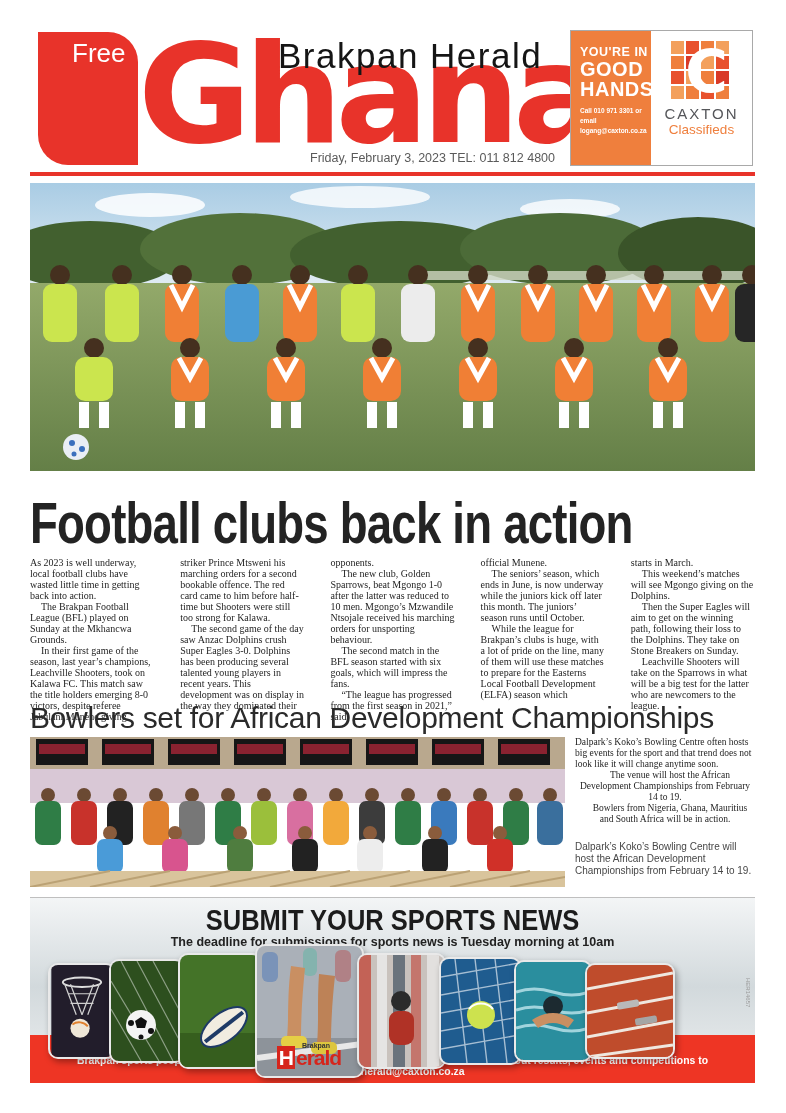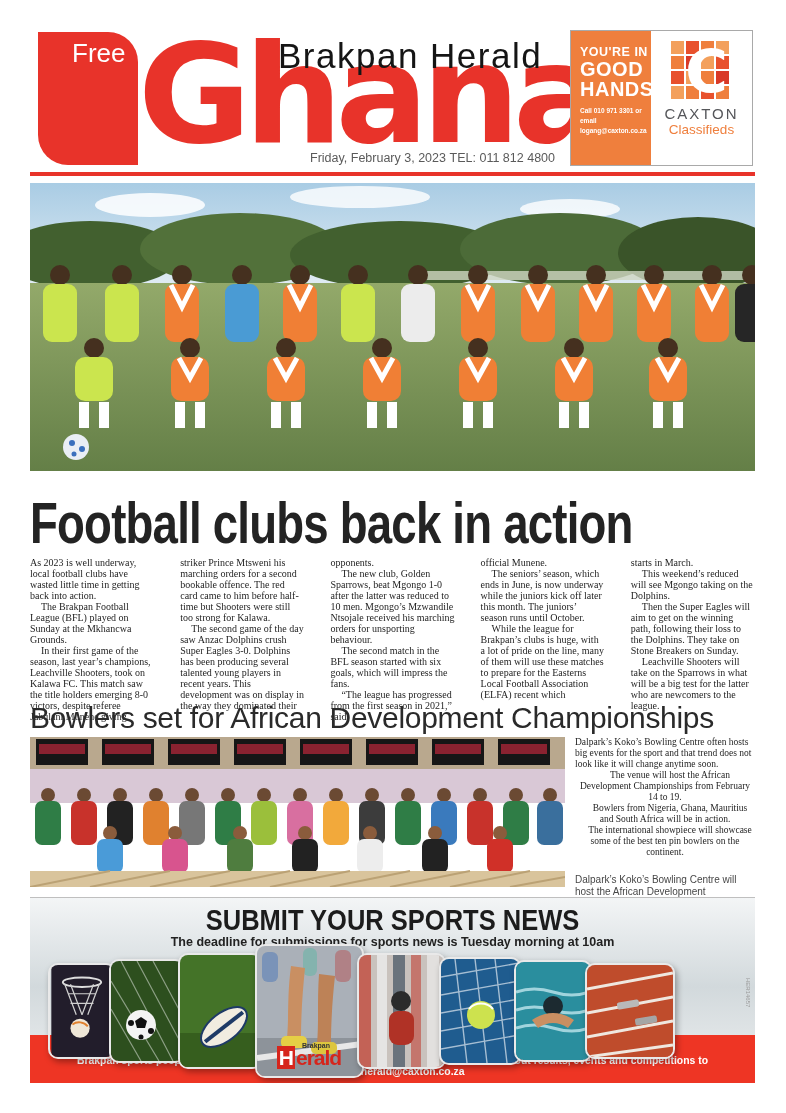--- a/index.html
+++ b/index.html
@@ -215,25 +215,25 @@
         </div>
     <div class="col">
           <p>opponents.</p>
           <p>The new club, Golden Sparrows, beat Mgongo 1-0 after the latter was reduced to 10 men. Mgongo’s Mzwandile Ntsojale received his marching orders for unsporting behaviour.</p>
           <p>The second match in the BFL season started with six goals, which will impress the fans.</p>
           <p>“The league has progressed from the first season in 2021,” said</p>
         </div>
     <div class="col">
           <p>official Munene.</p>
           <p>The seniors’ season, which ends in June, is now underway while the juniors kick off later this month. The juniors’ season runs until October.</p>
-          <p>While the league for Brakpan’s clubs is huge, with a lot of pride on the line, many of them will use these matches to prepare for the Easterns Local Football Association (ELFA) recent which</p>
+          <p>While the league for Brakpan’s clubs is huge, with a lot of pride on the line, many of them will use these matches to prepare for the Easterns Local Football Development (ELFA) season which</p>
         </div>
     <div class="col">
           <p>starts in March.</p>
-          <p>This weekend’s reduced will see Mgongo taking on the Dolphins.</p>
+          <p>This weekend’s matches will see Mgongo giving on the Dolphins.</p>
           <p>Then the Super Eagles will aim to get on the winning path, following their loss to the Dolphins. They take on Stone Breakers on Sunday.</p>
           <p>Leachville Shooters will take on the Sparrows in what will be a big test for the latter who are newcomers to the league.</p>
         </div>
   </div>
 
   <div class="headline-bowls">Bowlers set for African Development Championships</div>
 
   <div class="bowls-photo">
     <svg width="535" height="150" viewBox="0 0 535 150">
       <defs>
@@ -291,21 +291,20 @@
       <rect y="134" width="535" height="16" fill="#d9c49c"></rect>
       <path d="M0 150 L80 134 M60 150 L140 134 M120 150 L200 134 M180 150 L260 134 M240 150 L320 134 M300 150 L380 134 M360 150 L440 134 M420 150 L500 134 M480 150 L535 140" stroke="#bba275" stroke-width="2" fill="none"></path>
     </svg>
   </div>
 
   <div class="bowls-col">
     <div class="bowls-text">
           <p>Dalpark’s Koko’s Bowling Centre often hosts big events for the sport and that trend does not look like it will change anytime soon.</p>
           <p>The venue will host the African Development Championships from February 14 to 19.</p>
           <p>Bowlers from Nigeria, Ghana, Mauritius and South Africa will be in action.</p>
-          <p>The international showpiece will showcase some of the best ten pin bowlers on the continent.</p>
         </div>
     <div class="caption-bowls">Dalpark’s Koko’s Bowling Centre will host the African Development Championships from February 14 to 19.</div>
   </div>
 
   <div class="banner">
     <div class="banner-title">SUBMIT YOUR SPORTS NEWS</div>
     <div class="banner-sub">The deadline for submissions for sports news is Tuesday morning at 10am</div>
     <div class="ad-code">HER14657</div>
 
     <div class="cards">

